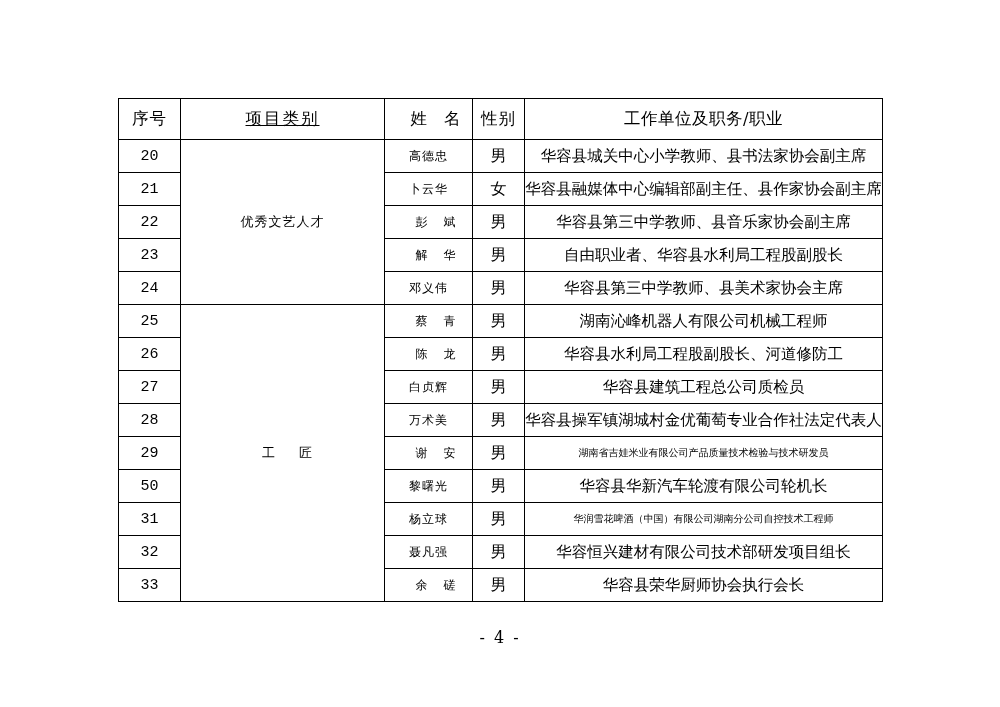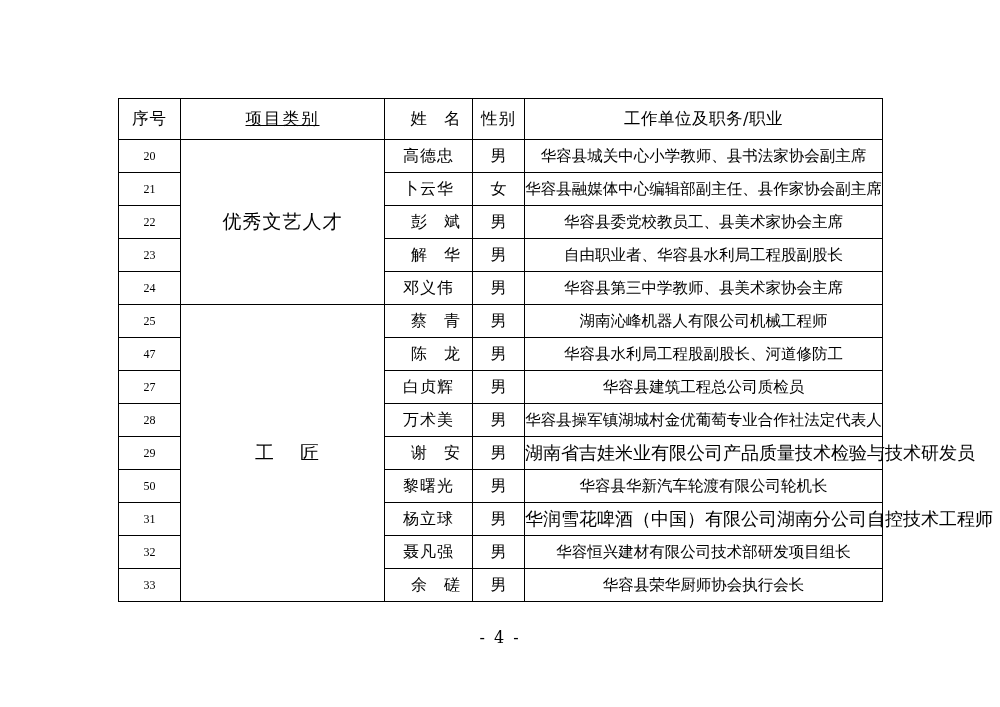--- a/index.html
+++ b/index.html
@@ -59,49 +59,49 @@
   thead td.h-name { letter-spacing: 6px; padding-left: 20px; }
   thead td.h-gender { letter-spacing: 1px; }
   thead td.h-work { letter-spacing: 0.5px; }
 
   tbody td {
     height: 32px;
     font-size: 15.5px;
     font-family: "DejaVu Serif", "Liberation Serif", serif;
   }
   td.seq {
-    font-size: 12px;
-    font-family: Liberation Serif, serif;
+    font-size: 15px;
+    font-family: Liberation Mono, monospace;
   }
   td.cat {
-    font-size: 19px;
+    font-size: 13px;
     letter-spacing: 1px;
   }
   td.cat.spaced {
     letter-spacing: 10px;
     padding-left: 19px;
   }
   td.name {
-    font-size: 16px;
+    font-size: 12px;
     letter-spacing: 1px;
   }
   td.name.wide {
     letter-spacing: 6px;
     padding-left: 20px;
   }
   td.gender { font-size: 16px; }
   td.work {
     text-align: left;
     padding-left: 7px;
     font-size: 15.5px;
     white-space: nowrap;
     margin-left: 12px;
   }
   td.work.small {
-    font-size: 18px;
+    font-size: 10px;
   }
   .page-number {
     position: absolute;
     left: 0;
     right: 0;
     top: 628px;
     text-align: center;
     font-size: 16px;
     font-family: "DejaVu Serif", "Liberation Serif", serif;
     letter-spacing: 2px;
@@ -140,21 +140,21 @@
         <tr>
           <td class="seq">21</td>
           <td class="name">卜云华</td>
           <td class="gender">女</td>
           <td class="work">华容县融媒体中心编辑部副主任、县作家协会副主席</td>
         </tr>
         <tr>
           <td class="seq">22</td>
           <td class="name wide">彭  斌</td>
           <td class="gender">男</td>
-          <td class="work">华容县委党校教员工、县美术家协会主席</td>
+          <td class="work">华容县第三中学教师、县音乐家协会副主席</td>
         </tr>
         <tr>
           <td class="seq">23</td>
           <td class="name wide">解  华</td>
           <td class="gender">男</td>
           <td class="work">自由职业者、华容县水利局工程股副股长</td>
         </tr>
         <tr>
           <td class="seq">24</td>
           <td class="name">邓义伟</td>
@@ -163,21 +163,21 @@
         </tr>
 
         <tr>
           <td class="seq">25</td>
           <td class="cat spaced" rowspan="9">工  匠</td>
           <td class="name wide">蔡  青</td>
           <td class="gender">男</td>
           <td class="work">湖南沁峰机器人有限公司机械工程师</td>
         </tr>
         <tr>
-          <td class="seq">47</td>
+          <td class="seq">26</td>
           <td class="name wide">陈  龙</td>
           <td class="gender">男</td>
           <td class="work">华容县水利局工程股副股长、河道修防工</td>
         </tr>
         <tr>
           <td class="seq">27</td>
           <td class="name">白贞辉</td>
           <td class="gender">男</td>
           <td class="work">华容县建筑工程总公司质检员</td>
         </tr>

